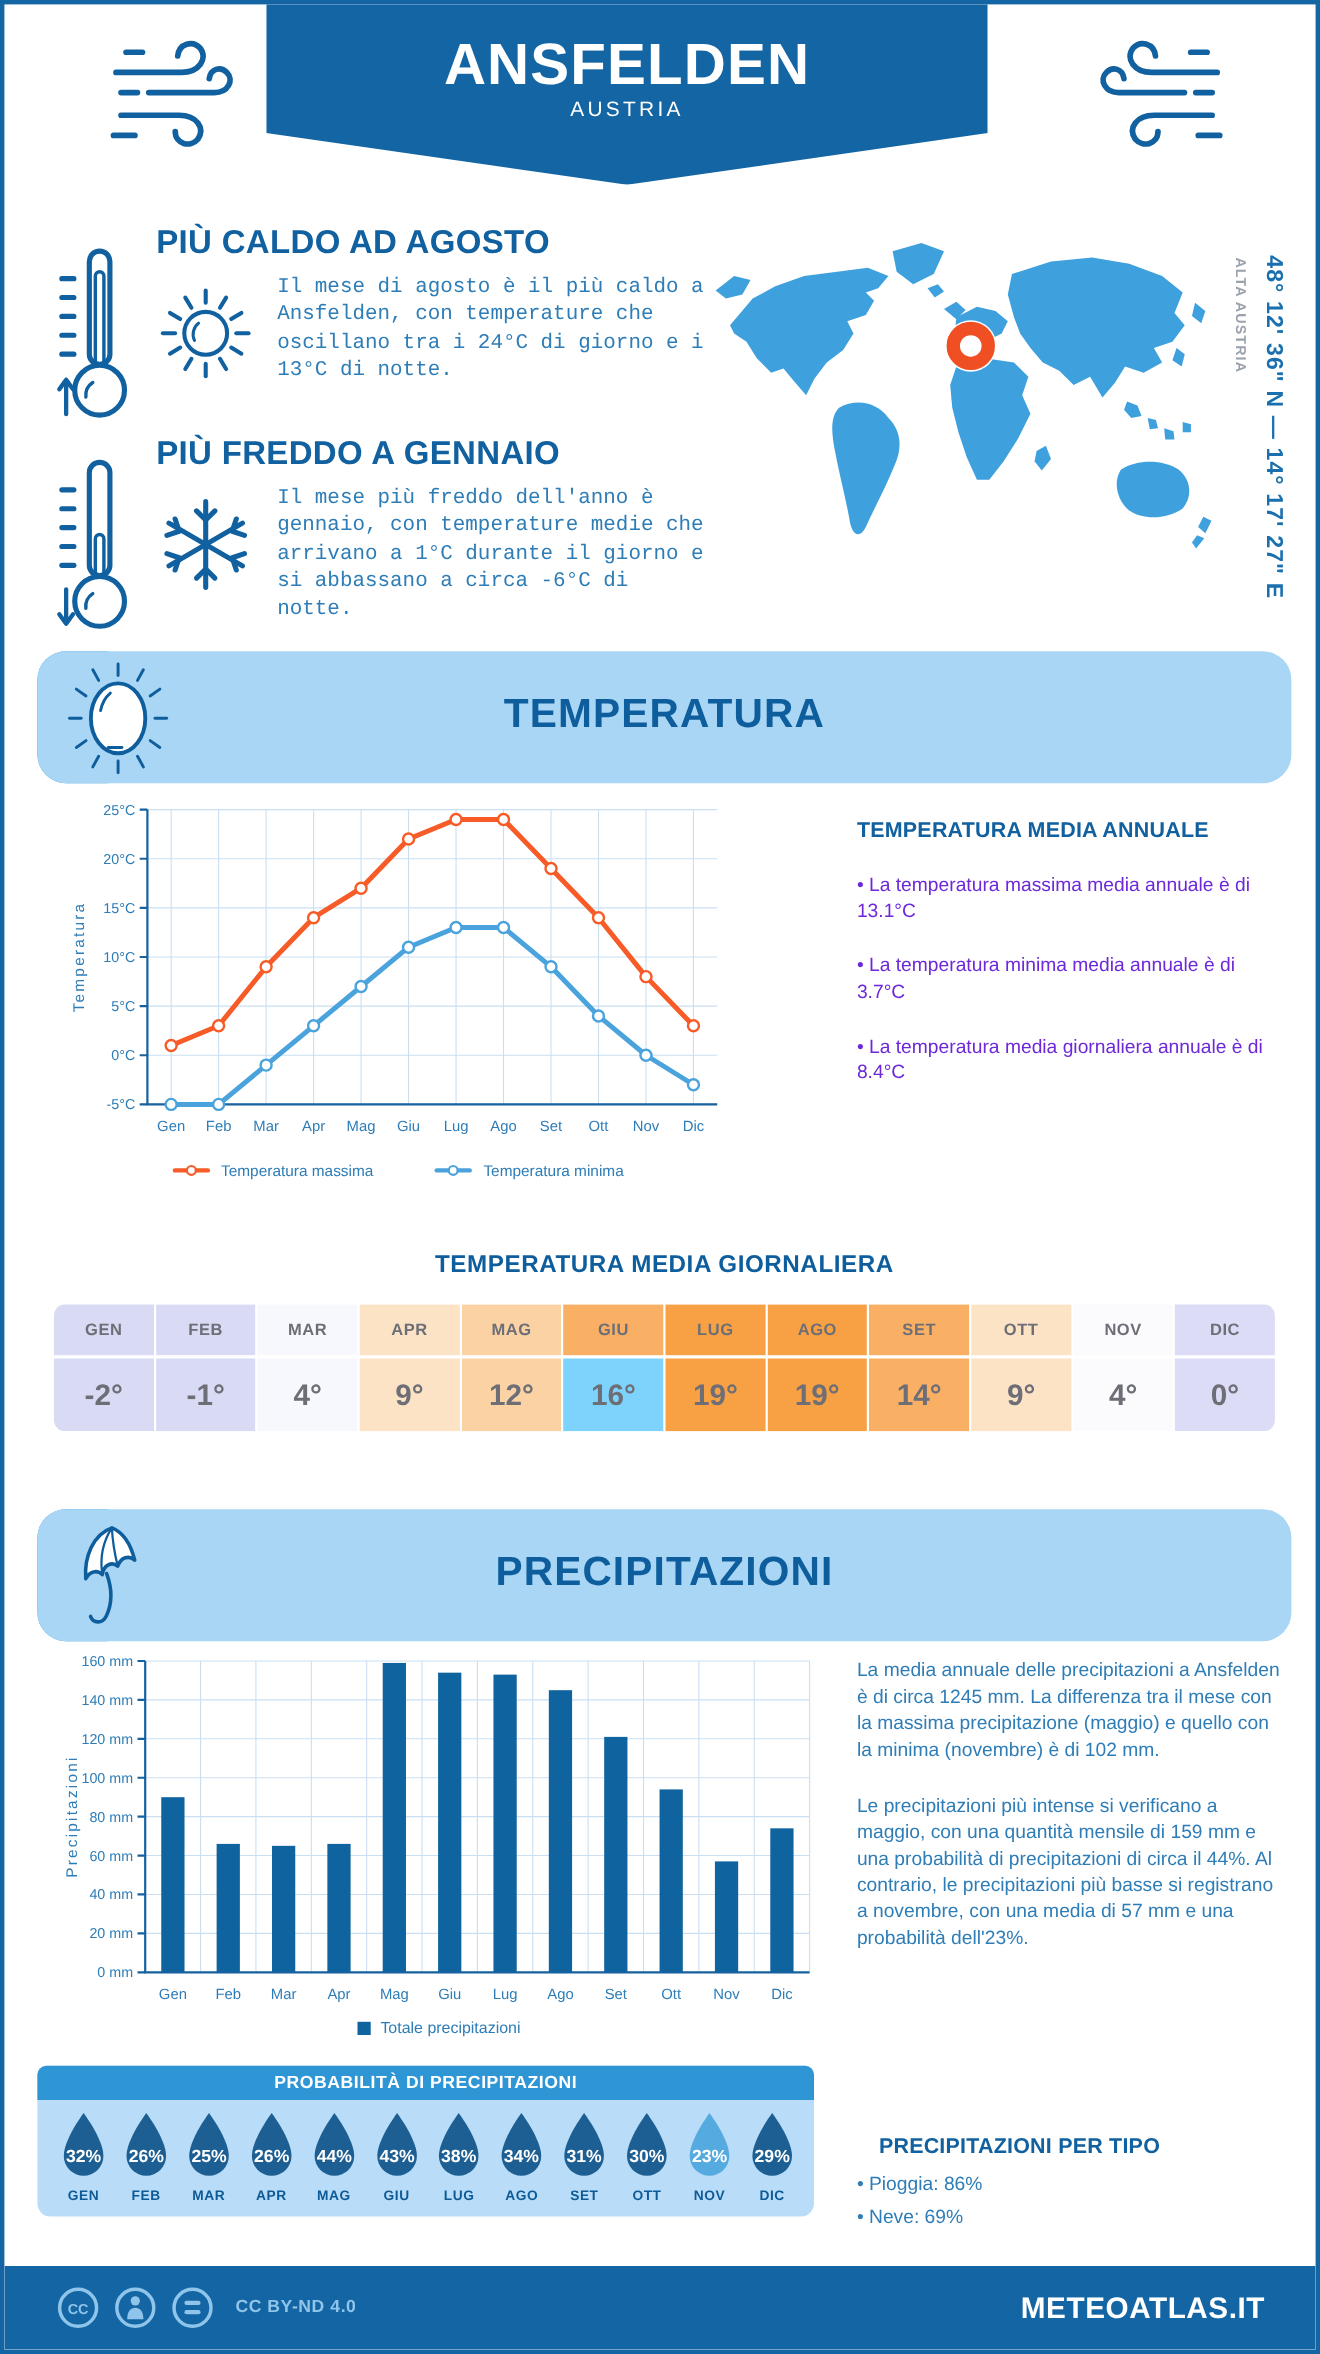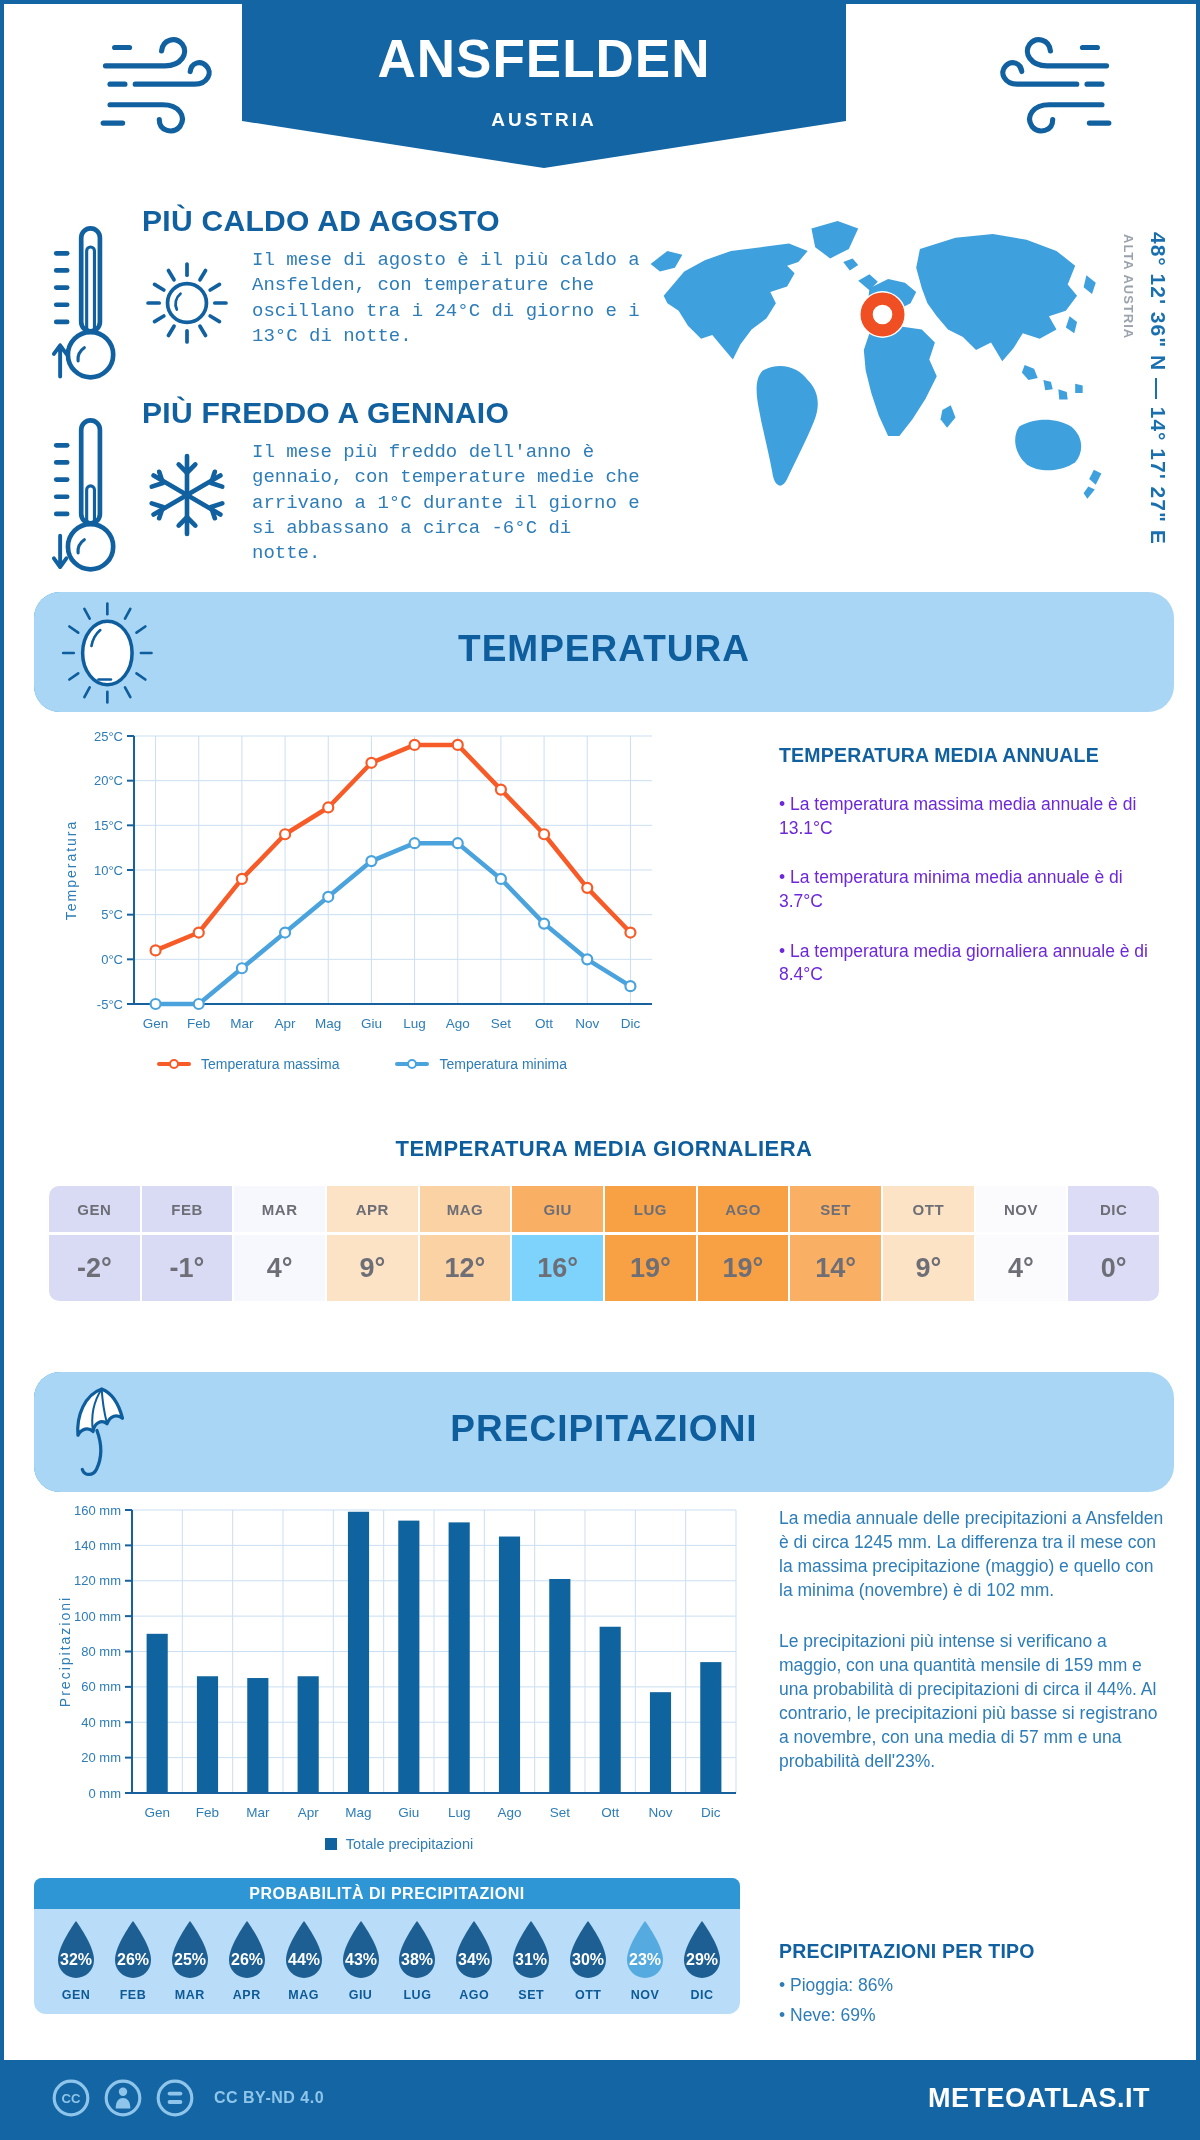--- a/index.html
+++ b/index.html
@@ -1,23 +1,23 @@
 <!DOCTYPE html>
 <html lang="it"><head>
 <meta charset="utf-8">
 <style>
   html,body{margin:0;padding:0;}
   body{width:1200px;height:2140px;background:#ffffff;font-family:"Liberation Sans",sans-serif;position:relative;}
   .page{position:absolute;inset:0;border:4px solid #1465a3;box-sizing:border-box;background:#fff;overflow:hidden;}
 
   
-  .header-banner{position:absolute;left:238px;top:-4px;width:604px;height:168px;background:#1465a3;
+  .header-banner{position:absolute;left:238px;top:-4px;width:656px;height:168px;background:#1465a3;
     clip-path:polygon(0 0,100% 0,100% 72%,50% 100%,0 72%);text-align:center;color:#fff;}
   .header-title{font-size:53px;font-weight:800;letter-spacing:1px;margin-top:28px;}
-  .header-subtitle{font-size:19px;font-weight:700;letter-spacing:3px;margin-top:20px;}
+  .header-subtitle{font-size:19px;font-weight:400;letter-spacing:3px;margin-top:0;}
   .wind{position:absolute;top:16px;width:146px;height:126px;}
   .wind-left{left:80px;}
   .wind-right{left:978px;transform:scaleX(-1);}
   .stroke-ic{stroke:#11609f;fill:none;stroke-linecap:round;stroke-linejoin:round;}
 
   
   .highlight{position:absolute;left:46px;width:600px;display:flex;}
   .hl-1{top:196px;}
   .hl-2{top:388px;}
   .hl-thermo{width:78px;height:208px;flex:none;}
@@ -55,21 +55,21 @@
   .prec-legend span{font-size:14.5px;color:#2e7db7;}
 
   
   .annual{position:absolute;left:775px;top:740px;width:392px;}
   .col-title{font-size:19.5px;font-weight:800;color:#11609f;letter-spacing:.2px;}
   .annual .bullet{font-size:17.5px;color:#6d28d9;line-height:1.35;margin-top:26px;}
   .prec-text{position:absolute;left:775px;top:1502px;width:392px;}
   .prec-text p{font-size:17.5px;color:#2e7db7;line-height:1.38;margin:0 0 26px 0;}
   .ptype{position:absolute;left:775px;top:1936px;width:392px;}
   .ptype .item{font-size:17.5px;color:#2e7db7;line-height:1.7;}
-  .ptype .col-title{margin-bottom:8px;}
+  .ptype .col-title{margin-bottom:8px;margin-left:20px;}
 
   
   .daily-title{position:absolute;left:30px;top:1132px;width:1140px;text-align:center;font-size:22px;font-weight:800;color:#0e5d9d;letter-spacing:.5px;}
   .daily-table{position:absolute;left:45px;top:1182px;width:1110px;}
   .tbl-row{display:grid;grid-template-columns:repeat(12,1fr);gap:2px;}
   .tbl-row + .tbl-row{margin-top:3px;}
   .tbl-cell{display:flex;align-items:center;justify-content:center;color:#6d6e76;}
   .tbl-head .tbl-cell{height:46px;font-size:15px;font-weight:700;letter-spacing:.5px;}
   .tbl-val .tbl-cell{height:66px;font-size:27px;font-weight:700;}
   .tbl-head .tbl-cell:first-child{border-radius:10px 0 0 0;}

